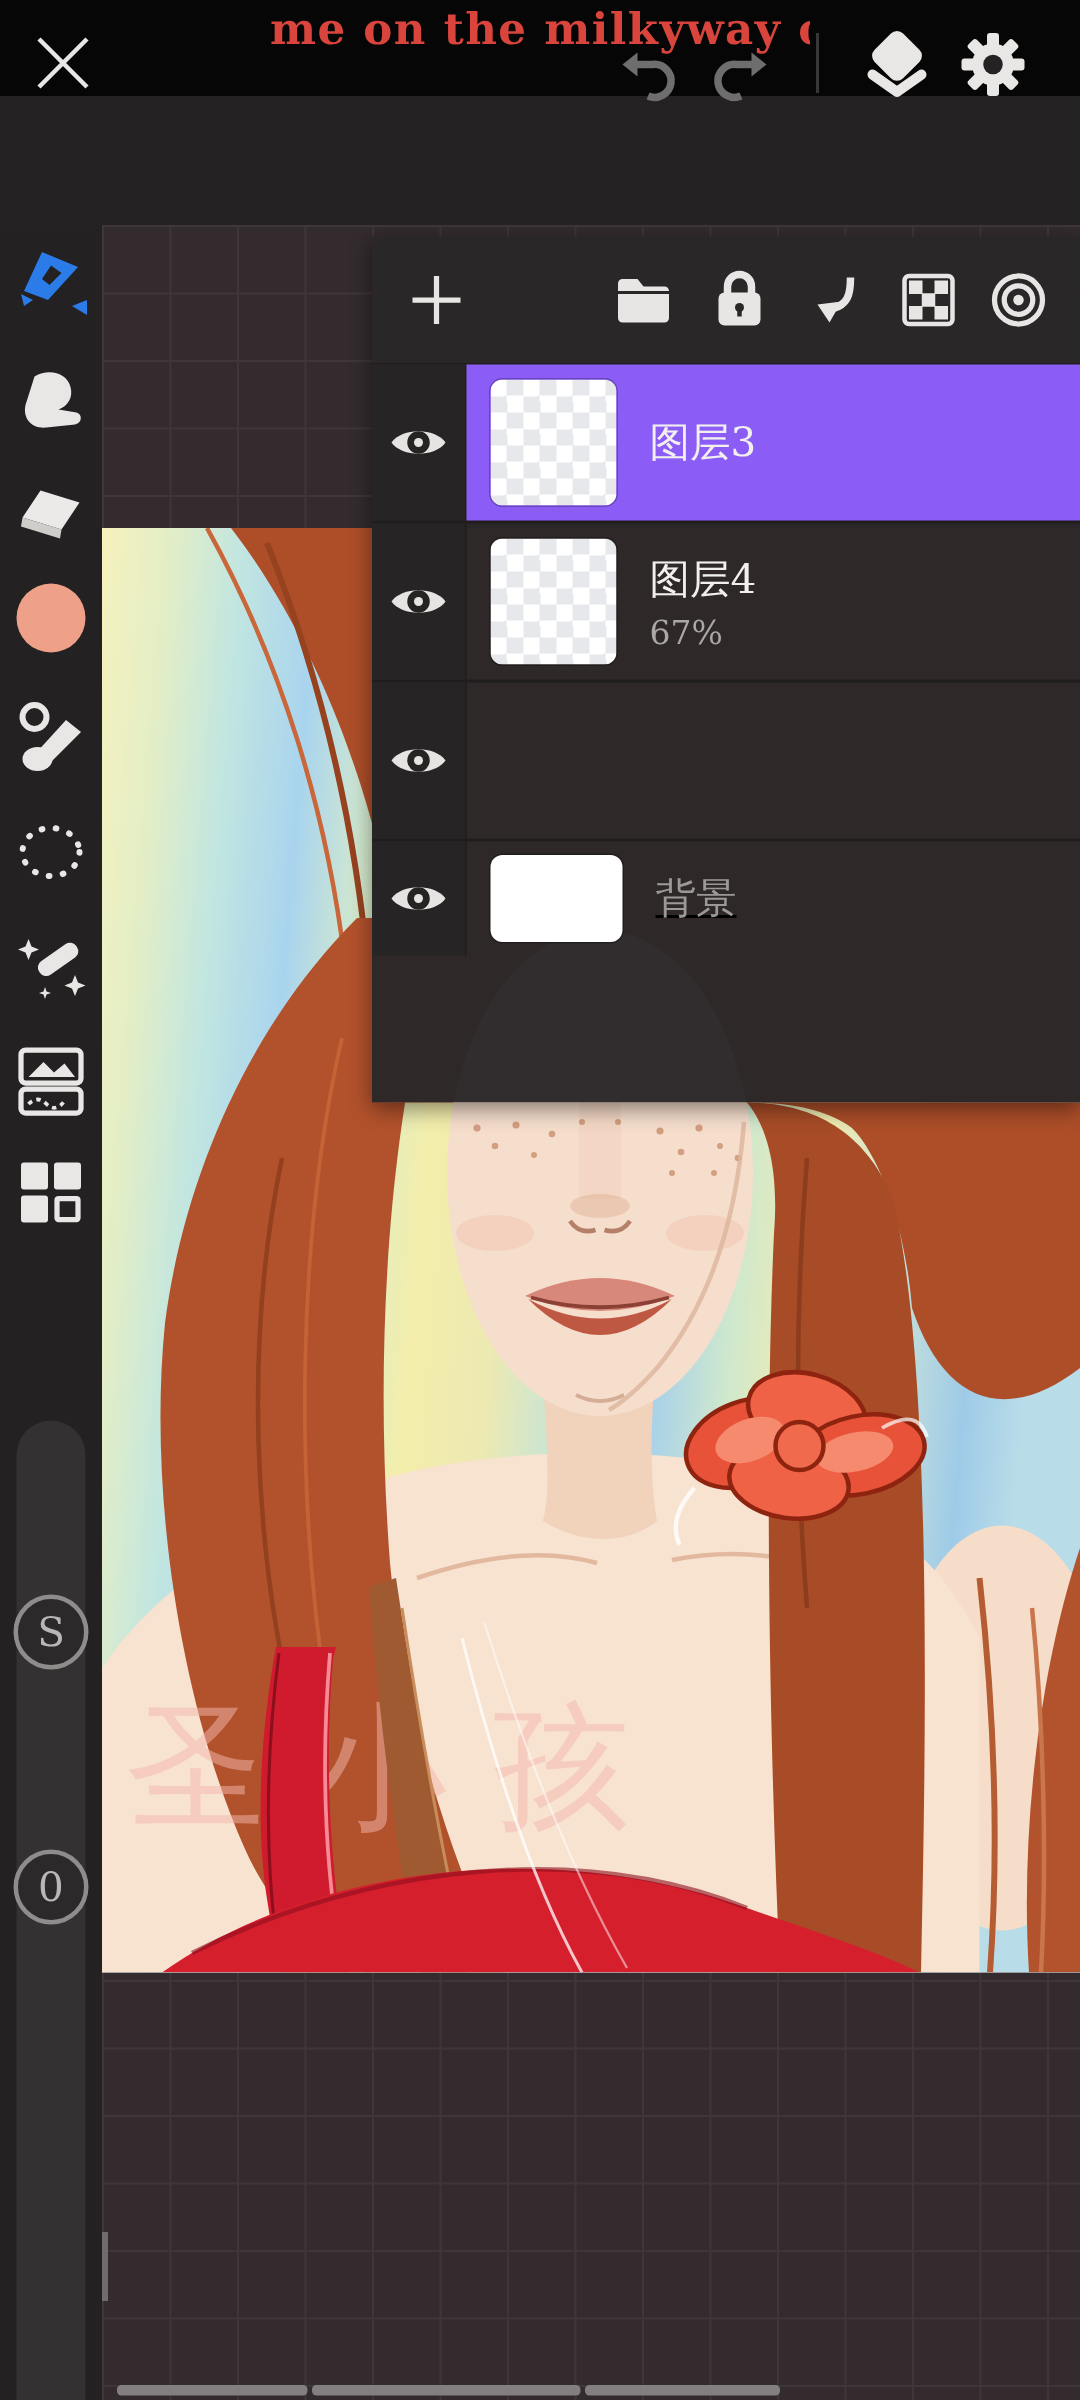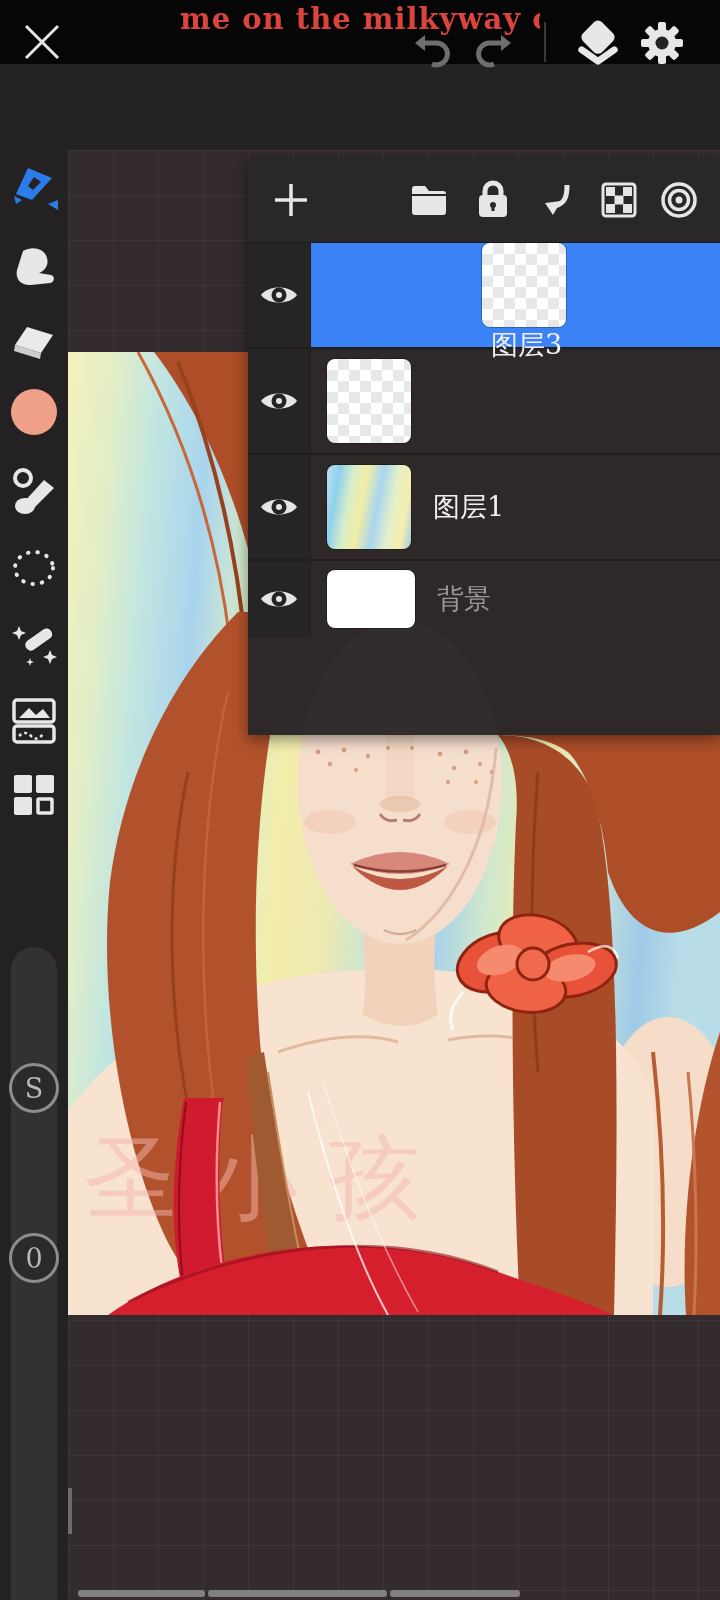--- a/index.html
+++ b/index.html
@@ -28,25 +28,25 @@
     background-size:45px 45px;z-index:1;}
   #canvas-artwork{left:68px;top:352px;width:652px;height:963px;overflow:hidden;z-index:2;background:#fff;}
   #vscroll{left:68px;top:1488px;width:4px;height:46px;background:#6f6c6d;z-index:3;}
   .hseg{top:1590px;height:7px;background:#837f80;border-radius:3px;z-index:3;}
   
   #layers-panel{left:248px;top:158px;width:472px;height:577px;background:rgba(42,39,40,0.97);z-index:10;
     box-shadow:0 4px 14px rgba(0,0,0,.45);}
   #panel-header{height:84px;display:flex;align-items:center;border-bottom:1px solid #1f1d1e;}
   .ph-icon{width:46px;height:46px;display:flex;align-items:center;justify-content:center;}
   .layer-row{display:flex;height:104px;border-bottom:2px solid #201d1e;}
-  .layer-row.bg-row{height:76px;border-bottom:none;}
+  .layer-row.bg-row{height:76px;border-bottom:none;text-decoration:underline;}
   .eye-cell{width:62px;display:flex;align-items:center;justify-content:center;
     border-right:1px solid #201d1e;background:#272425;}
   .row-body{flex:1;display:flex;align-items:center;}
-  .row-body.selected{background:#3b82f6;flex-direction:column;}
+  .row-body.selected{background:#8b5cf6;}
   .thumb{width:84px;height:84px;border-radius:8px;margin-left:16px;background:#fff;flex:none;
     box-shadow:0 0 0 1px rgba(0,0,0,.25);}
   .thumb.checker{background:
     conic-gradient(#e6e8eb 25%,#fff 25% 50%,#e6e8eb 50% 75%,#fff 75%);
     background-size:22px 22px;}
   .thumb.portrait{background:
     radial-gradient(circle 6px at 56% 86%,#d8352c 70%,transparent 71%),
     radial-gradient(ellipse 9px 26px at 30% 72%,#a94d28 70%,transparent 71%),
     radial-gradient(ellipse 9px 28px at 70% 74%,#a94d28 70%,transparent 71%),
     radial-gradient(ellipse 15px 20px at 49% 44%,#f5dcca 70%,transparent 71%),
@@ -318,35 +318,35 @@
   <div class="layer-row">
     <div class="eye-cell">
       <svg width="40" height="28" viewBox="0 0 40 28">
         <path d="M2,14 C9,4 31,4 38,14 C31,24 9,24 2,14 Z" fill="#e6e4e2"></path>
         <circle cx="20" cy="14" r="7.5" fill="#262323"></circle>
           <circle cx="20" cy="14" r="3" fill="#e6e4e2"></circle>
       </svg>
     </div>
     <div class="row-body">
       <div class="thumb checker"></div>
+      <div class="label-stack">
+        <span class="layer-label">图层4</span>
+        <span class="opacity-label">67%</span>
+      </div>
     </div>
   </div>
 
 
   <div class="layer-row">
     <div class="eye-cell">
       <svg width="40" height="28" viewBox="0 0 40 28">
         <path d="M2,14 C9,4 31,4 38,14 C31,24 9,24 2,14 Z" fill="#e6e4e2"></path>
         <circle cx="20" cy="14" r="7.5" fill="#262323"></circle>
           <circle cx="20" cy="14" r="3" fill="#e6e4e2"></circle>
       </svg>
-    </div>
-    <div class="row-body">
-      <div class="thumb streaks"></div>
-      <span class="layer-label">图层1</span>
     </div>
   </div>
 
   <div class="layer-row bg-row">
     <div class="eye-cell">
       <svg width="40" height="28" viewBox="0 0 40 28">
         <path d="M2,14 C9,4 31,4 38,14 C31,24 9,24 2,14 Z" fill="#e6e4e2"></path>
         <circle cx="20" cy="14" r="7.5" fill="#262323"></circle>
           <circle cx="20" cy="14" r="3" fill="#e6e4e2"></circle>
       </svg>

